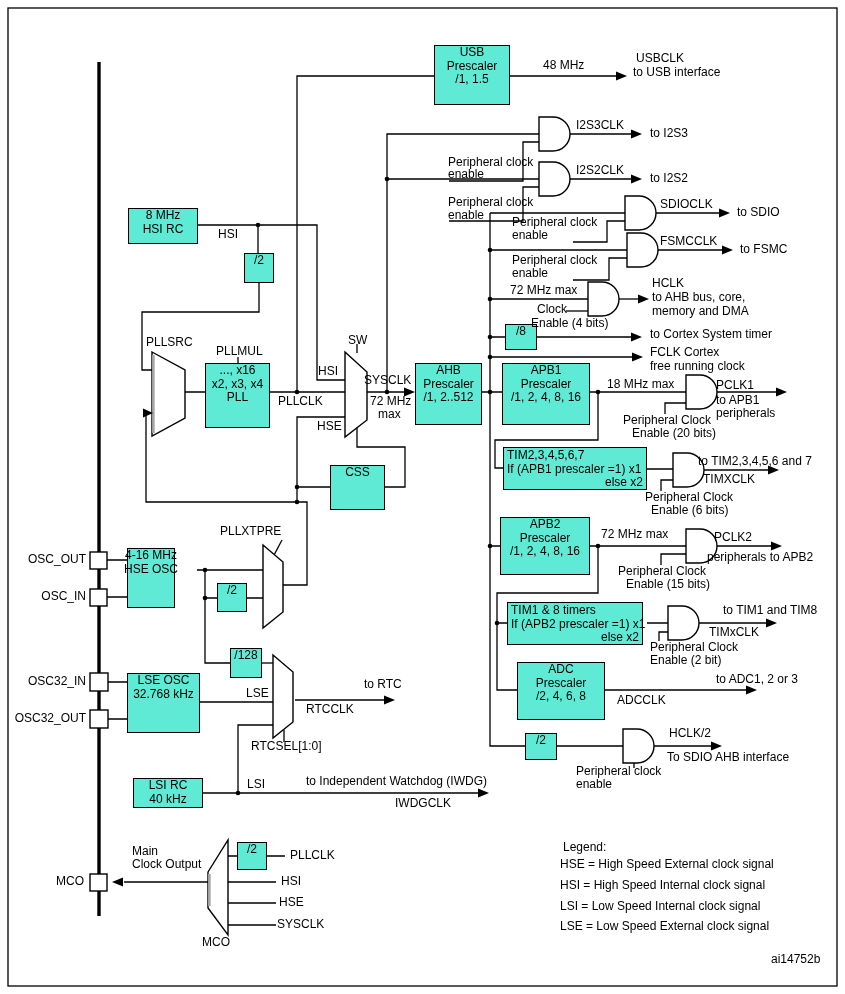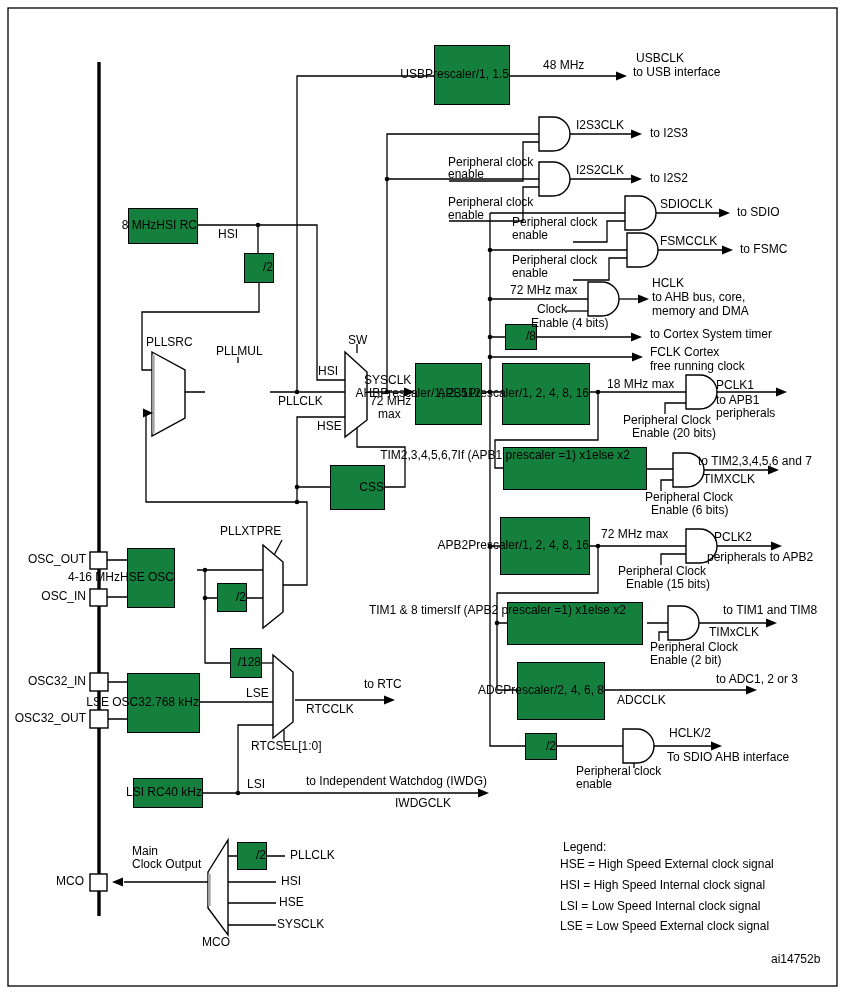--- a/index.html
+++ b/index.html
@@ -1,25 +1,25 @@
 <!DOCTYPE html>
 <html><head>
 <meta charset="utf-8">
 <style>
   html,body{margin:0;padding:0;background:#fff;}
   #stage{position:relative;width:845px;height:994px;background:#fff;
          font-family:"Liberation Sans","DejaVu Sans",sans-serif;color:#000;overflow:hidden;}
   #wires{position:absolute;left:0;top:0;}
   .lbl{position:absolute;font-size:12px;line-height:13px;white-space:nowrap;}
   .pinlbl{position:absolute;font-size:12px;line-height:13px;white-space:nowrap;text-align:right;}
-  .box{position:absolute;border:1.4px solid #000;background:#15803d;box-sizing:border-box;
-       display:flex;flex-direction:row;align-items:center;justify-content:flex-end;
+  .box{position:absolute;border:1.4px solid #000;background:#5eead4;box-sizing:border-box;
+       display:flex;flex-direction:column;align-items:center;justify-content:flex-start;
        font-size:12px;line-height:13.5px;text-align:center;}
   .box .ln{white-space:nowrap;}
-  .box-l{align-items:stretch;text-align:left;padding:1px 16px;}
+  .box-l{align-items:stretch;text-align:left;padding:1px 3px;}
   .box-l .r{text-align:right;}
   .bold{font-weight:normal;}
 </style>
 </head>
 <body>
 
 <div id="stage">
 
 <svg id="wires" width="845" height="994" viewBox="0 0 845 994">
   <g stroke="#000" stroke-width="1.3" fill="none">
@@ -156,20 +156,25 @@
   <div class="ln">Prescaler</div>
   <div class="ln">/1, 1.5</div>
 </div>
 <div class="box" style="left:128px;top:208px;width:70px;height:36px">
   <div class="ln">8 MHz</div>
   <div class="ln">HSI RC</div>
 </div>
 <div class="box" style="left:244px;top:253px;width:30px;height:30px">
   <div class="ln">/2</div>
 </div>
+<div class="box" style="left:205px;top:363px;width:65px;height:65px">
+  <div class="ln">..., x16</div>
+  <div class="ln">x2, x3, x4</div>
+  <div class="ln">PLL</div>
+</div>
 <div class="box" style="left:415px;top:363px;width:67px;height:62px">
   <div class="ln">AHB</div>
   <div class="ln">Prescaler</div>
   <div class="ln">/1, 2..512</div>
 </div>
 <div class="box" style="left:502px;top:363px;width:88px;height:62px">
   <div class="ln">APB1</div>
   <div class="ln">Prescaler</div>
   <div class="ln">/1, 2, 4, 8, 16</div>
 </div>

